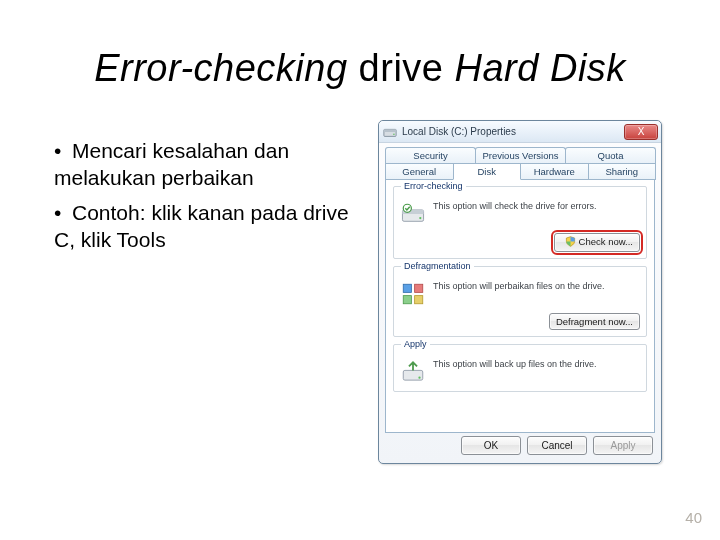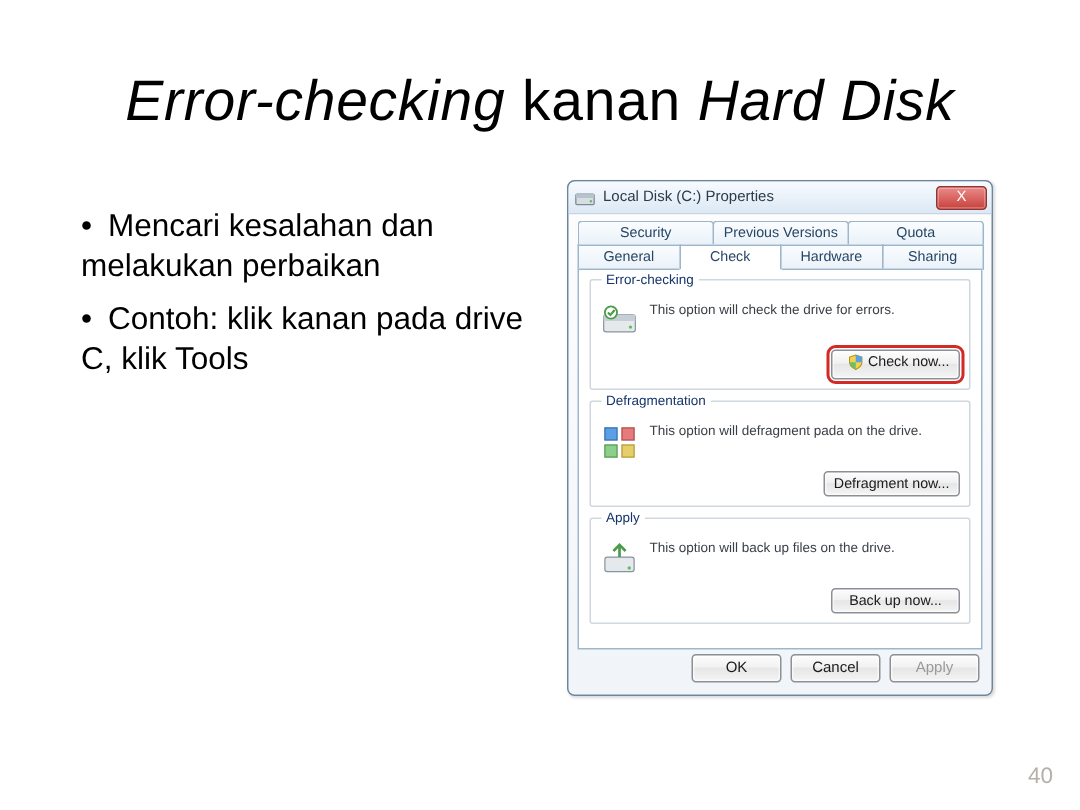--- a/index.html
+++ b/index.html
@@ -157,21 +157,21 @@
   .footer-btns .win-btn.disabled { color: #9a9a9a; }
 
   .icon32 { width: 26px; height: 26px; flex-shrink: 0; }
 </style>
 </head>
 <body>
 
 <div class="slide">
 
   <h1 class="title">
-    <span class="italic">Error-checking</span><span> kanan </span><span class="italic">Hard Disk</span>
+    <span class="italic">Error-checking</span><span> drive </span><span class="italic">Hard Disk</span>
   </h1>
 
   <div class="bullets">
     <div class="item">
       <span class="dot">•</span><span>Mencari kesalahan dan melakukan perbaikan</span>
     </div>
     <div class="item">
       <span class="dot">•</span><span>Contoh: klik kanan pada drive C, klik Tools</span>
     </div>
   </div>
@@ -191,21 +191,21 @@
 
     <div class="win-body">
       <div class="tabs">
         <div class="tabrow top">
           <div class="tab">Security</div>
           <div class="tab">Previous Versions</div>
           <div class="tab">Quota</div>
         </div>
         <div class="tabrow bot">
           <div class="tab">General</div>
-          <div class="tab active">Check</div>
+          <div class="tab active">Disk</div>
           <div class="tab">Hardware</div>
           <div class="tab">Sharing</div>
         </div>
       </div>
 
       <div class="tab-panel">
 
         <div class="group">
           <span class="group-label">Error-checking</span>
           <div class="group-inner">
@@ -235,40 +235,37 @@
 
         <div class="group">
           <span class="group-label">Defragmentation</span>
           <div class="group-inner">
             <svg class="icon32" viewBox="0 0 32 32">
               <rect x="4" y="4" width="10" height="10" fill="#5aa0e6" stroke="#2e6cab"></rect>
               <rect x="18" y="4" width="10" height="10" fill="#e67b7b" stroke="#b24a4a"></rect>
               <rect x="4" y="18" width="10" height="10" fill="#8bcf8b" stroke="#4d9a4d"></rect>
               <rect x="18" y="18" width="10" height="10" fill="#e6cf6a" stroke="#b59a2e"></rect>
             </svg>
-            <div class="group-desc">This option will defragment pada on the drive.</div>
+            <div class="group-desc">This option will perbaikan files on the drive.</div>
           </div>
           <div class="group-btnwrap">
             <span class="win-btn">Defragment now...</span>
           </div>
         </div>
 
         <div class="group">
           <span class="group-label">Apply</span>
           <div class="group-inner">
             <svg class="icon32" viewBox="0 0 32 32">
               <rect x="4" y="14" width="24" height="12" rx="2" fill="#e6e9ec" stroke="#8893a0"></rect>
               <circle cx="24" cy="23" r="1.4" fill="#5fbf5f"></circle>
               <path d="M16 4 v10 M11 9 l5 -5 l5 5" fill="none" stroke="#4d9a4d" stroke-width="2.2"></path>
             </svg>
             <div class="group-desc">This option will back up files on the drive.</div>
           </div>
-          <div class="group-btnwrap">
-            <span class="win-btn">Back up now...</span>
-          </div>
         </div>
 
       </div>
     </div>
 
     <div class="footer-btns">
       <span class="win-btn small">OK</span>
       <span class="win-btn small">Cancel</span>
       <span class="win-btn small disabled">Apply</span>
     </div>

